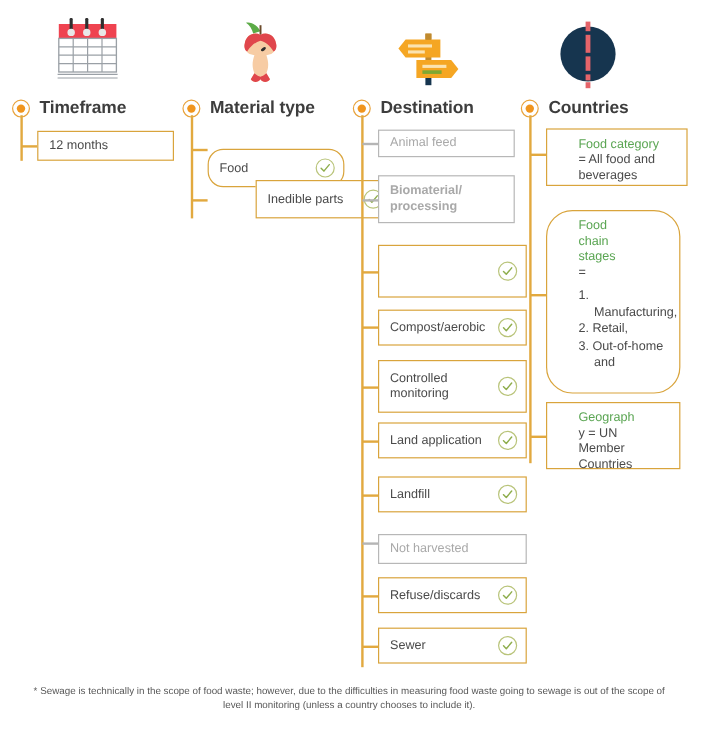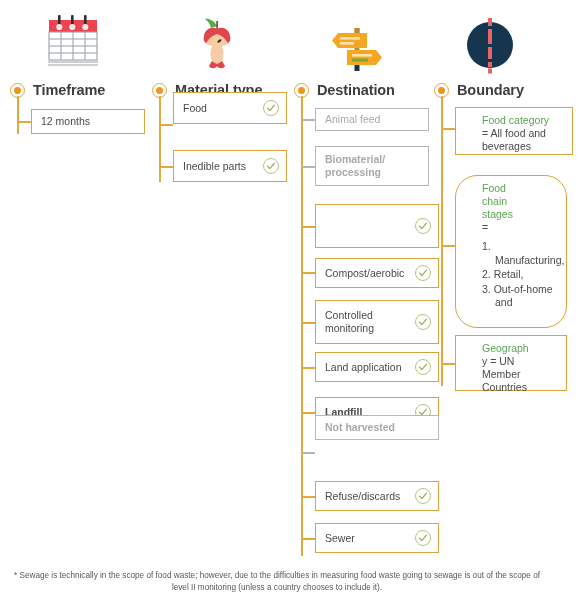--- a/index.html
+++ b/index.html
@@ -163,21 +163,21 @@
     font-size: 10.5px;
     line-height: 13.5px;
     padding-left: 13px;
     text-indent: -13px;
     margin-bottom: 1px;
   }
 
   
   #footnote {
     position: absolute;
-    left: 12px;
+    left: 26px;
     top: 570px;
     width: 530px;
     text-align: center;
     font-size: 8.2px;
     line-height: 12px;
     color: #585858;
   }
 </style>
 </head>
 <body>
@@ -235,30 +235,30 @@
 
     <div class="col-header">
       <span class="bullet"></span>
       <span class="col-title">Material type</span>
     </div>
 
     <div class="trunk" style="top:96px;height:86px;"></div>
     <div class="stub" style="top:124px;"></div>
     <div class="stub" style="top:166px;"></div>
 
-    <div class="node" style="top:92px;width:114px;height:32px;">
+    <div class="node" style="top:124px;width:114px;height:32px;border-radius:13px;">
       <span class="node-label">Food</span>
       <span class="check">
         <svg width="14" height="14" viewBox="0 0 14 14">
             <path d="M3.6 7.2 L5.9 9.6 L10.4 4.2" fill="none" stroke="#8fae4e" stroke-width="1.2" stroke-linecap="round" stroke-linejoin="round"></path>
           </svg>
       </span>
     </div>
 
-    <div class="node" style="top:150px;width:114px;height:32px;">
+    <div class="node" style="top:150px;width:114px;height:32px;margin-left:40px;">
       <span class="node-label">Inedible parts</span>
       <span class="check">
         <svg width="14" height="14" viewBox="0 0 14 14">
             <path d="M3.6 7.2 L5.9 9.6 L10.4 4.2" fill="none" stroke="#8fae4e" stroke-width="1.2" stroke-linecap="round" stroke-linejoin="round"></path>
           </svg>
       </span>
     </div>
   </div>
 
   <div class="column" id="col-destination">
@@ -332,29 +332,29 @@
     <div class="node" style="top:352px;width:124px;height:30px;">
       <span class="node-label" style="max-width:86px;">Land application</span>
       <span class="check">
         <svg width="14" height="14" viewBox="0 0 14 14">
             <path d="M3.6 7.2 L5.9 9.6 L10.4 4.2" fill="none" stroke="#8fae4e" stroke-width="1.2" stroke-linecap="round" stroke-linejoin="round"></path>
           </svg>
       </span>
     </div>
 
     <div class="node" style="top:397px;width:124px;height:30px;">
-      <span class="node-label" style="max-width:86px;font-weight:bold;">Landfill</span>
-      <span class="check">
-        <svg width="14" height="14" viewBox="0 0 14 14">
-            <path d="M3.6 7.2 L5.9 9.6 L10.4 4.2" fill="none" stroke="#8fae4e" stroke-width="1.2" stroke-linecap="round" stroke-linejoin="round"></path>
-          </svg>
-      </span>
-    </div>
-
-    <div class="node grey" style="top:415px;width:124px;height:25px;font-weight:bold;">
+      <span class="node-label" style="max-width:86px;">Landfill</span>
+      <span class="check">
+        <svg width="14" height="14" viewBox="0 0 14 14">
+            <path d="M3.6 7.2 L5.9 9.6 L10.4 4.2" fill="none" stroke="#8fae4e" stroke-width="1.2" stroke-linecap="round" stroke-linejoin="round"></path>
+          </svg>
+      </span>
+    </div>
+
+    <div class="node grey" style="top:445px;width:124px;height:25px;">
       <span class="node-label">Not harvested</span>
     </div>
 
     <div class="node" style="top:481px;width:124px;height:30px;">
       <span class="node-label" style="max-width:86px;">Refuse/discards</span>
       <span class="check">
         <svg width="14" height="14" viewBox="0 0 14 14">
             <path d="M3.6 7.2 L5.9 9.6 L10.4 4.2" fill="none" stroke="#8fae4e" stroke-width="1.2" stroke-linecap="round" stroke-linejoin="round"></path>
           </svg>
       </span>
@@ -378,21 +378,21 @@
         <rect x="31" y="8" width="4" height="8" fill="#e5646a"></rect>
         <rect x="31" y="19" width="4" height="15" fill="#e5646a"></rect>
         <rect x="31" y="37" width="4" height="12" fill="#e5646a"></rect>
         <rect x="31" y="52" width="4" height="5" fill="#e5646a"></rect>
         <rect x="31" y="58.5" width="4" height="5" fill="#e5646a"></rect>
       </svg>
     </div>
 
     <div class="col-header">
       <span class="bullet"></span>
-      <span class="col-title">Boundary</span>
+      <span class="col-title">Countries</span>
     </div>
 
     <div class="trunk" style="top:96px;height:290px;"></div>
     <div class="stub" style="top:128px;"></div>
     <div class="stub" style="top:245px;"></div>
     <div class="stub" style="top:363px;"></div>
 
     <div class="bnode" style="top:107px;height:48px;">
       <span class="b-key">Food category</span>
       <span class="b-val">= All food and beverages</span>

